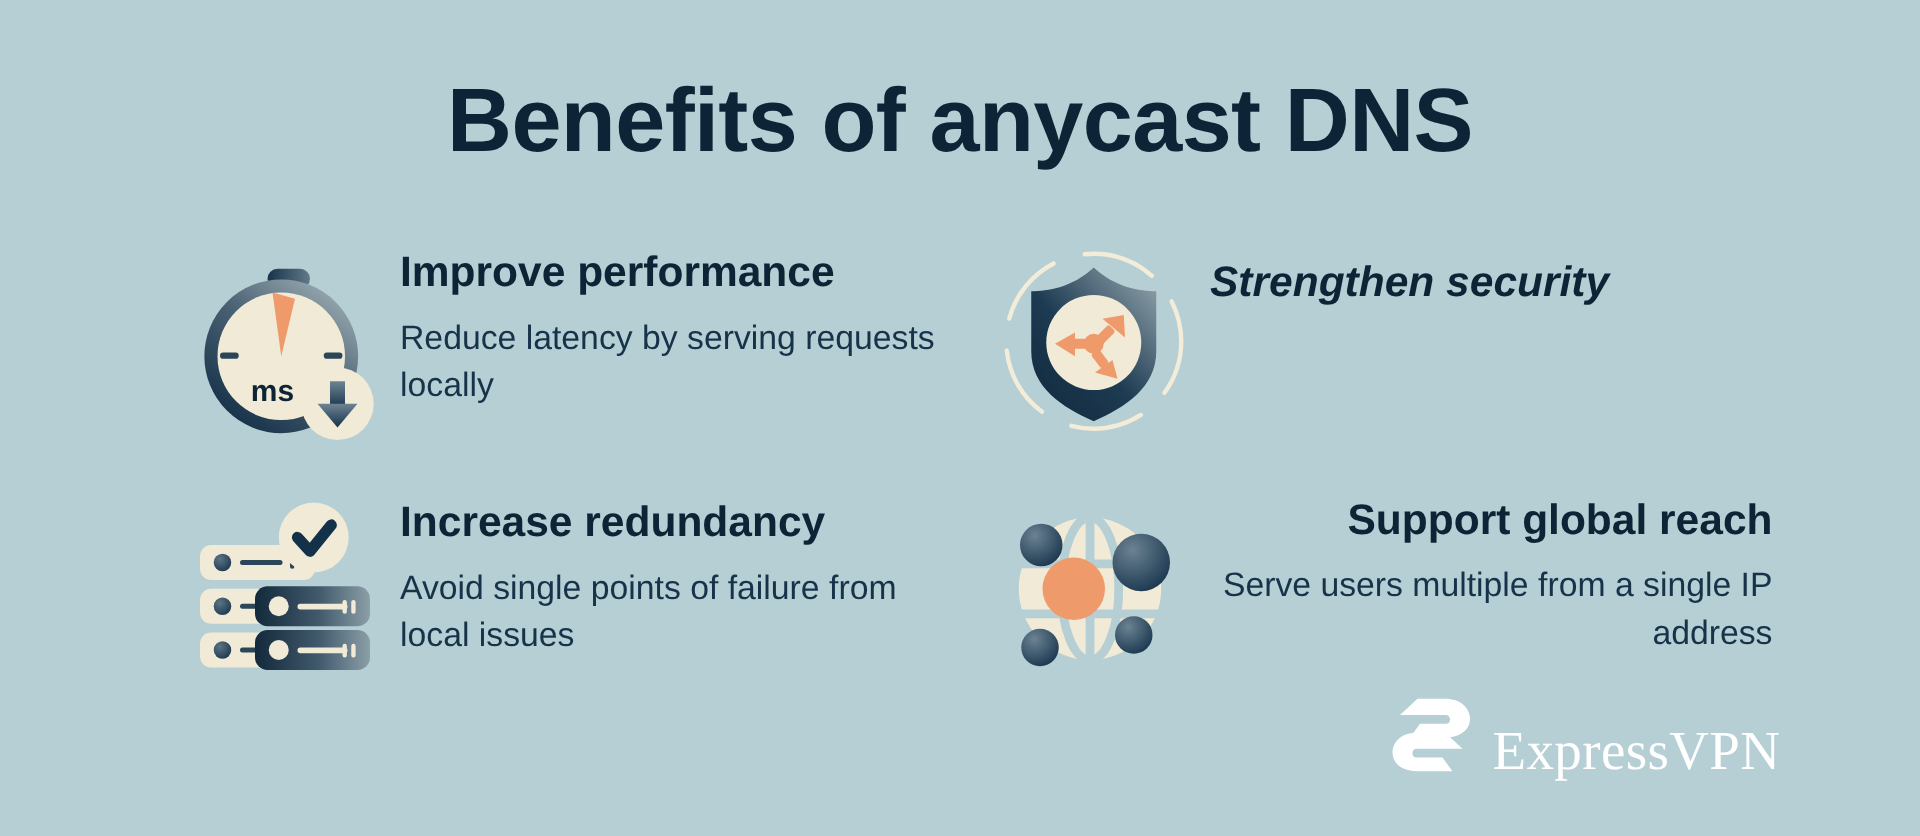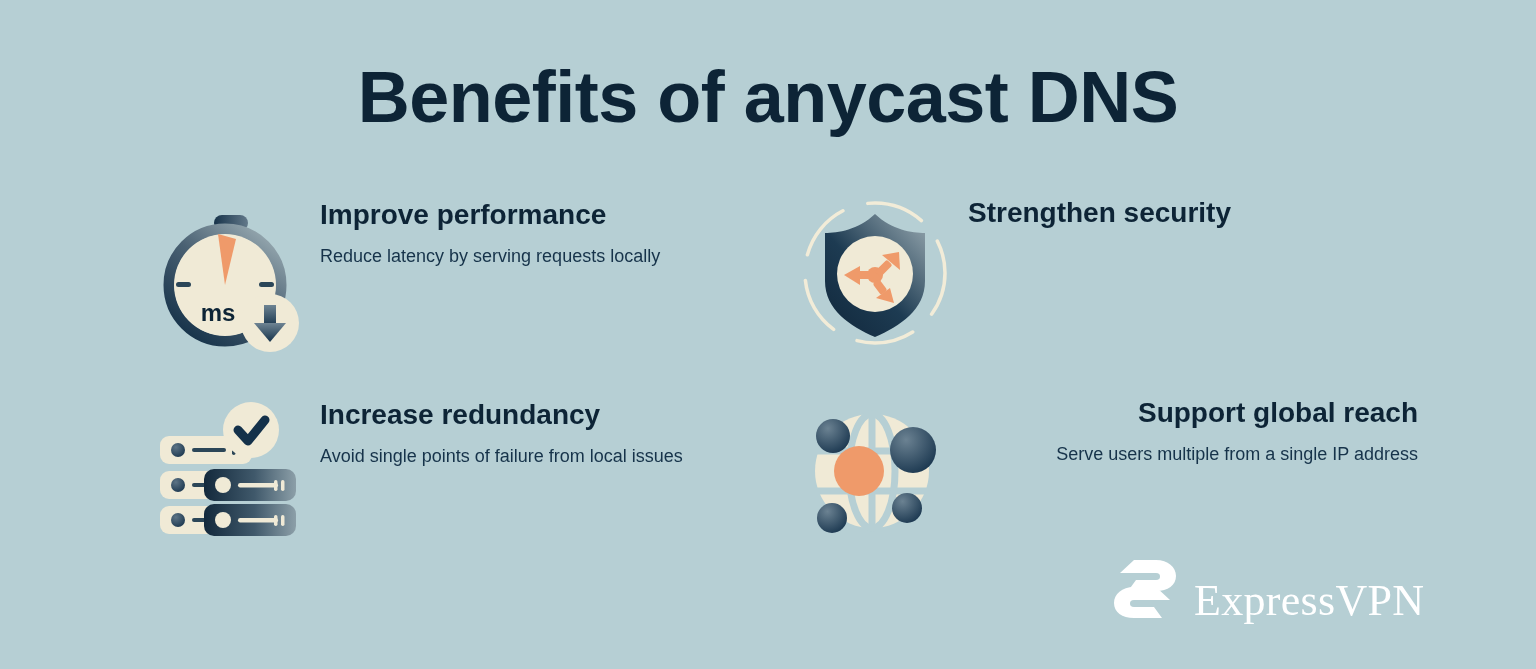--- a/index.html
+++ b/index.html
@@ -43,37 +43,37 @@
     width: 150px;
     height: 150px;
   }
   .benefit-text {
     position: absolute;
     left: 168px;
     top: 2px;
     width: 430px;
   }
   .benefit-heading {
-    font-size: 28px;
+    font-size: 34px;
     font-weight: bold;
     color: #0d2436;
     line-height: 1.2;
     margin-bottom: 12px;
   }
   .benefit-body {
-    font-size: 18px;
+    font-size: 27px;
     font-weight: normal;
     color: #16334a;
     line-height: 1.42;
   }
   #benefit-0 { left: 152px; top: 196px; }
   #benefit-1 { left: 800px; top: 190px; }
   #benefit-2 { left: 152px; top: 388px; }
   #benefit-3 { left: 800px; top: 388px; }
-  #benefit-1 .benefit-text { left: 168px; top: 6px; width: 450px; }
+  #benefit-1 .benefit-text { left: 168px; top: 16px; width: 450px; font-style: italic; }
   #benefit-3 .benefit-text { left: 168px; top: 8px; width: 450px; text-align: right; }
   #benefit-2 .benefit-text { top: 10px; }
   #benefit-0 .benefit-icon { left: 6px; top: 12px; }
   #benefit-2 .benefit-icon { left: 0px; top: 10px; }
   #benefit-1 .benefit-icon { left: 0px; top: 8px; }
   #benefit-3 .benefit-icon { left: 0px; top: 10px; }
 
   
   #brand-logo {
     position: absolute;

